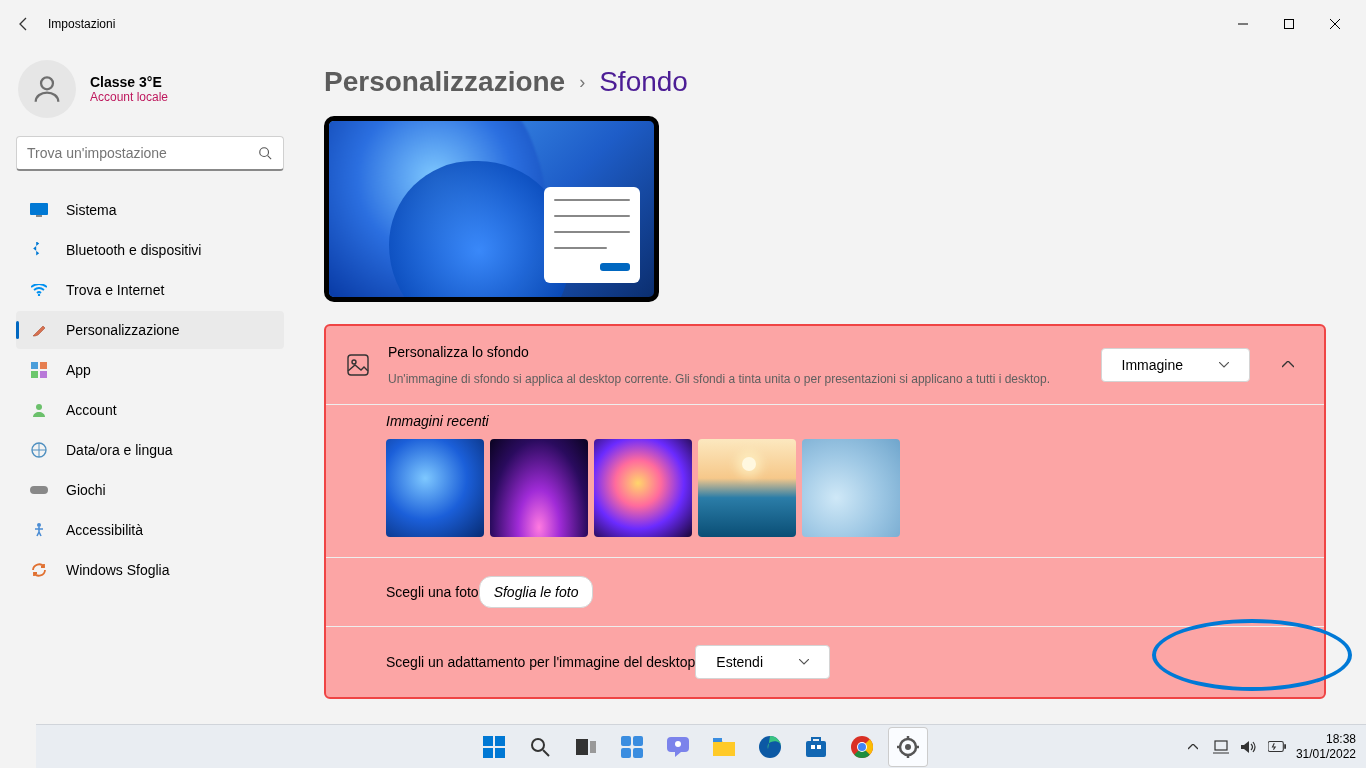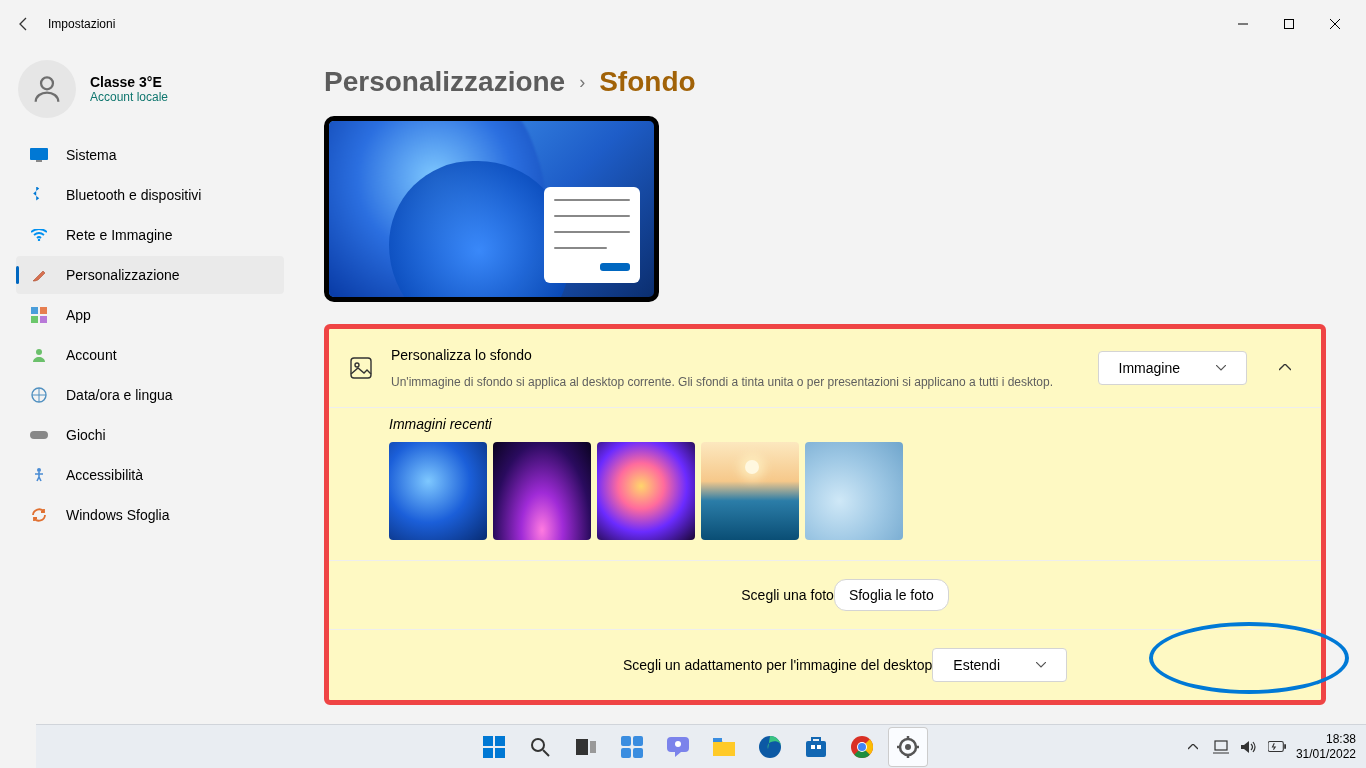--- a/index.html
+++ b/index.html
@@ -10,70 +10,70 @@
 .titlebar .title { font-size: 12px; margin-left: 8px; color: #000; }
 .titlebar .controls { margin-left: auto; display: flex; gap: 0; }
 .titlebar .controls .ctrl { width: 46px; height: 32px; display: flex; align-items: center; justify-content: center; cursor: pointer; }
 
 .main { display: flex; height: calc(100% - 48px - 44px); }
 
 .sidebar { width: 300px; padding: 12px 16px; }
 .user-block { display: flex; align-items: center; gap: 14px; margin-bottom: 18px; padding-left: 2px; }
 .avatar { width: 58px; height: 58px; border-radius: 50%; background: #e6e6e6; display: flex; align-items: center; justify-content: center; }
 .user-name { font-size: 14px; font-weight: 600; }
-.user-sub { font-size: 12px; color: #0f766e; }
+.user-sub { font-size: 12px; color: #be185d; }
 
 .search-box { display: flex; align-items: center; background: #fff; border: 1px solid #d0d0d0; border-bottom: 2px solid #888; border-radius: 4px; padding: 8px 10px; margin-bottom: 20px; position: relative; }
 .search-box input { border: none; outline: none; flex: 1; font-size: 14px; background: transparent; }
 .search-box .s-icon { width: 16px; height: 16px; display: flex; align-items: center; justify-content: center; color: #555; }
 
 .nav { list-style: none; }
 .nav li { display: flex; align-items: center; gap: 18px; padding: 10px 14px; border-radius: 4px; font-size: 14px; cursor: pointer; margin-bottom: 2px; position: relative; }
 .nav li.active { background: #eaeaea; }
 .nav li.active::before { content: ""; position: absolute; left: 0; top: 10px; bottom: 10px; width: 3px; background: #0067c0; border-radius: 2px; }
 .nav .nav-icon { width: 18px; height: 18px; display: flex; align-items: center; justify-content: center; font-size: 14px; }
 
 .content { flex: 1; padding: 18px 40px 20px 24px; overflow-y: auto; }
 .breadcrumb { display: flex; align-items: center; gap: 14px; margin-bottom: 18px; }
 .breadcrumb .bc-parent { font-size: 28px; font-weight: 600; color: #5c5c5c; }
 .breadcrumb .bc-sep { font-size: 18px; color: #777; }
-.breadcrumb .bc-current { font-size: 28px; font-weight: 700; color: #a16207; }
+.breadcrumb .bc-current { font-size: 28px; font-weight: 400; color: #4c1d95; }
 
 .preview { width: 335px; height: 186px; border: 5px solid #000; border-radius: 10px; background: linear-gradient(135deg, #4facfe 0%, #1e5dc8 60%, #0b2e6f 100%); position: relative; overflow: hidden; margin-bottom: 22px; }
 .preview .bloom { position: absolute; width: 260px; height: 260px; left: -40px; top: -40px; background: radial-gradient(circle at 60% 40%, #7ec8ff 0%, #2b6fe0 35%, #0a3da8 70%); border-radius: 50% 40% 55% 45%; transform: rotate(-20deg); filter: blur(1px); }
 .preview .bloom2 { position: absolute; width: 180px; height: 180px; left: 60px; top: 40px; background: radial-gradient(circle, #3d8eff 0%, #0445b5 80%); border-radius: 48% 52% 45% 55%; opacity: 0.85; }
 .preview .card { position: absolute; right: 14px; bottom: 14px; width: 96px; height: 96px; background: #fff; border-radius: 6px; padding: 12px 10px; display: flex; flex-direction: column; justify-content: space-between; }
 .preview .card .line { height: 2px; background: #888; border-radius: 1px; }
 .preview .card .line.short { width: 70%; }
 .preview .card .btn { width: 30px; height: 8px; background: #0067c0; border-radius: 3px; align-self: flex-end; }
 
-.panel { background: #fef9c3; border: 5px solid #ef4444; border-radius: 6px; margin-bottom: 6px; }
+.panel { background: #fca5a5; border: 2px solid #ef4444; border-radius: 6px; margin-bottom: 6px; }
 .panel-row { display: flex; align-items: center; padding: 16px 20px; gap: 18px; }
 .panel-row.tall { padding: 18px 20px; }
 .panel-icon { width: 24px; height: 24px; display: flex; align-items: center; justify-content: center; color: #333; flex-shrink: 0; }
 .panel-text { flex: 1; }
 .panel-title { font-size: 14px; color: #000; }
 .panel-sub { font-size: 12px; color: #5f5f5f; margin-top: 12px; }
 .dropdown { border: 1px solid #d4d4d4; background: #fff; border-radius: 4px; padding: 8px 20px; display: flex; align-items: center; gap: 36px; font-size: 14px; cursor: pointer; min-width: 118px; justify-content: space-between; }
 .expand-btn { width: 32px; height: 32px; display: flex; align-items: center; justify-content: center; border-radius: 4px; cursor: pointer; margin-left: 4px; }
 
 .recent-section { padding: 8px 20px 20px 60px; border-top: 1px solid #eee; }
 .recent-title { font-size: 14px; margin-bottom: 10px; font-style: italic; }
 .thumbs { display: flex; gap: 6px; }
 .thumb { width: 98px; height: 98px; border-radius: 4px; cursor: pointer; }
 .thumb.t1 { background: radial-gradient(circle at 40% 40%, #7ec8ff 0%, #1b5fd9 50%, #072b72 100%); }
 .thumb.t2 { background: radial-gradient(ellipse at 50% 90%, #ff7ae0 0%, #a02bd7 30%, #2a0b5e 70%, #0a0320 100%); }
 .thumb.t3 { background: radial-gradient(circle at 45% 45%, #ffd56b 0%, #ff6b9d 30%, #6b2bff 60%, #1a0633 100%); }
 .thumb.t4 { background: linear-gradient(to bottom, #fce8bf 0%, #f6c88a 40%, #2b7da8 60%, #0a4e75 100%); position: relative; }
 .thumb.t4::after { content:""; position:absolute; top:18px; left:44px; width:14px; height:14px; background:#fff8e0; border-radius:50%; box-shadow:0 0 10px 6px rgba(255,245,200,0.6); }
 .thumb.t5 { background: radial-gradient(circle at 35% 60%, #cfe8f7 0%, #9dc7e4 50%, #6fa5cc 100%); }
 
-.sub-row { display: flex; align-items: center; justify-content: center; padding: 18px 20px 18px 60px; border-top: 1px solid #eee; }
+.sub-row { display: flex; align-items: center; justify-content: flex-start; padding: 18px 20px 18px 60px; border-top: 1px solid #eee; }
 .sub-row .label { font-size: 14px; }
-.browse-btn { border: 1px solid #d4d4d4; background: #fff; border-radius: 12px; padding: 7px 14px; font-size: 14px; cursor: pointer; }
+.browse-btn { border: 1px solid #d4d4d4; background: #fff; border-radius: 12px; padding: 7px 14px; font-size: 14px; cursor: pointer; font-style: italic; }
 
 .circle-annotation { position: absolute; border: 4px solid #0079d6; border-radius: 50%; width: 200px; height: 72px; pointer-events: none; }
 
 .related-heading { font-size: 14px; font-weight: 600; margin: 30px 0 14px 2px; }
 
 .taskbar { position: absolute; bottom: 0; left: 0; right: 0; height: 44px; background: #e9edf2; border-top: 1px solid #d0d4da; display: flex; align-items: center; margin-left: 36px; }
 .taskbar .center { position: absolute; left: 50%; transform: translateX(-50%); display: flex; gap: 6px; align-items: center; }
 .taskbar .tb-icon { width: 40px; height: 40px; display: flex; align-items: center; justify-content: center; border-radius: 4px; cursor: pointer; font-size: 18px; }
 .taskbar .tb-icon.active { background: #fafcff; box-shadow: inset 0 0 0 1px #ccc; }
 .taskbar .tray { margin-left: auto; display: flex; align-items: center; gap: 10px; padding-right: 10px; font-size: 12px; }
@@ -119,20 +119,29 @@
             <circle cx="12" cy="8" r="4.2" fill="none" stroke="#6f6f6f" stroke-width="1.6"></circle>
             <path d="M4 21c0-4 4-6.5 8-6.5s8 2.5 8 6.5" fill="none" stroke="#6f6f6f" stroke-width="1.6"></path>
           </svg>
       </div>
       <div>
         <div class="user-name">Classe 3°E</div>
         <div class="user-sub">Account locale</div>
       </div>
     </div>
 
+    <div class="search-box">
+      <input type="text" placeholder="Trova un'impostazione" style="">
+      <div class="s-icon">
+        <svg width="14" height="14" viewBox="0 0 16 16">
+            <circle cx="7" cy="7" r="5" stroke="#555" stroke-width="1.3" fill="none"></circle>
+            <line x1="11" y1="11" x2="15" y2="15" stroke="#555" stroke-width="1.3"></line>
+          </svg>
+      </div>
+    </div>
 
     <ul class="nav">
       <li>
           <span class="nav-icon">
             <svg width="18" height="14">
               <rect x="0" y="0" width="18" height="12" rx="1" fill="#0078d4"></rect>
               <rect x="6" y="12" width="6" height="2" fill="#888"></rect>
             </svg>
           </span>
           <span>Sistema</span>
@@ -145,21 +154,21 @@
           </span>
           <span>Bluetooth e dispositivi</span>
         </li>
       <li>
           <span class="nav-icon">
             <svg width="16" height="12" viewBox="0 0 16 12">
               <path d="M0 3 Q8 -3 16 3 M3 6 Q8 2 13 6 M6 9 Q8 7 10 9" stroke="#0090f0" stroke-width="1.8" fill="none"></path>
               <circle cx="8" cy="11" r="1.2" fill="#0090f0"></circle>
             </svg>
           </span>
-          <span>Rete e Immagine</span>
+          <span>Trova e Internet</span>
         </li>
       <li class="active">
           <span class="nav-icon">
             <svg width="16" height="16" viewBox="0 0 16 16">
               <path d="M2 14 L5 11 L12 4 L14 6 L7 13 L4 14z" fill="#d87050" stroke="#a04020" stroke-width="0.5"></path>
             </svg>
           </span>
           <span>Personalizzazione</span>
         </li>
       <li>

